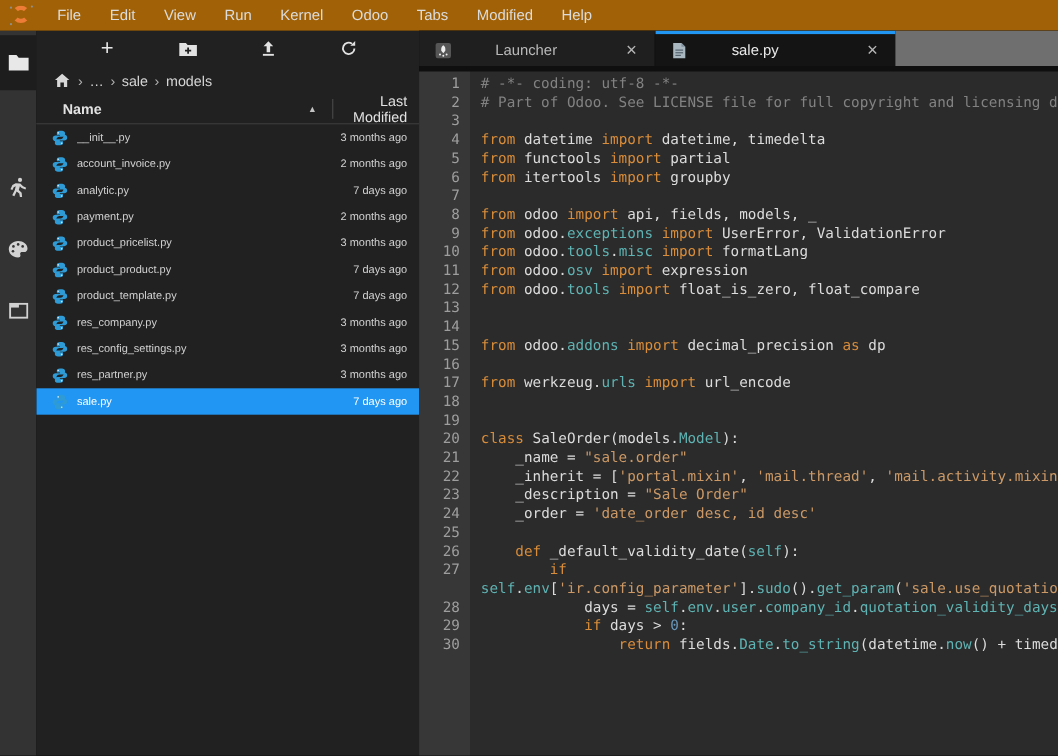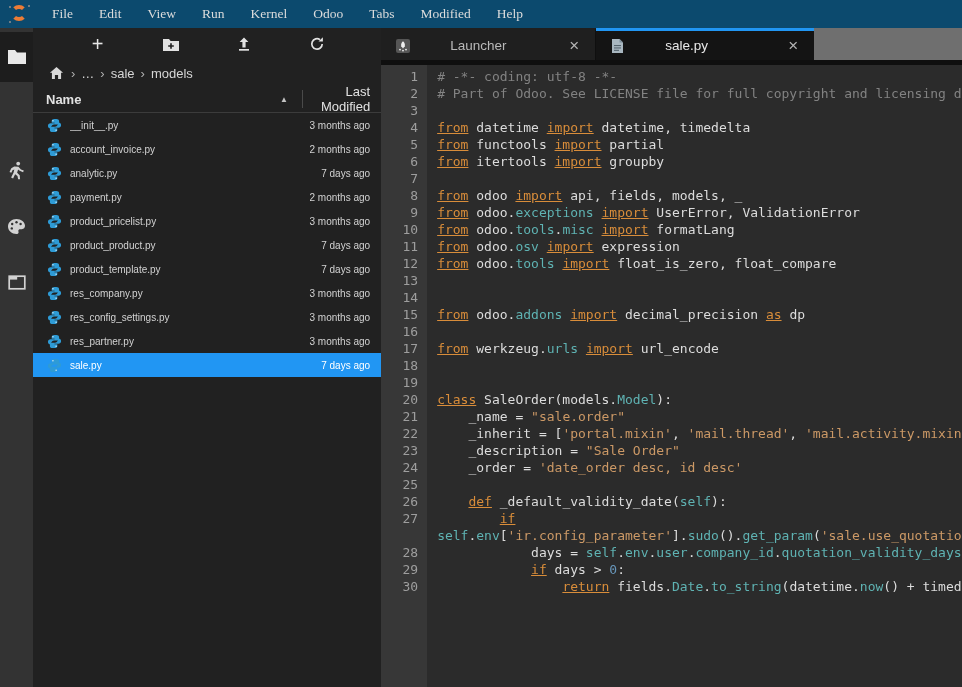--- a/index.html
+++ b/index.html
@@ -1,20 +1,20 @@
 <!DOCTYPE html>
 <html><head>
 <meta charset="utf-8">
 <style>
   * { margin:0; padding:0; box-sizing:border-box; }
   html,body { width:962px; height:687px; overflow:hidden; background:#111;
               font-family:"Liberation Sans","DejaVu Sans",sans-serif; }
 
   
-  .menubar { height:28px; background:#0c4a6e; display:flex; align-items:center;font-family:Liberation Serif, serif; }
+  .menubar { height:28px; background:#a16207; display:flex; align-items:center; }
   .logo { position:relative; width:18px; height:18px; margin:0 10px 0 11px; }
   .logo .ring { width:16px; height:16px; border-radius:50%; border:4px solid #ec7c36;
                 border-left-color:transparent; border-right-color:transparent; }
   .logo .dot { position:absolute; width:2px; height:2px; background:#8f8f8f; border-radius:50%; }
   .logo .d1 { top:0; right:-1px; } .logo .d2 { bottom:0; left:-2px; } .logo .d3 { top:1px; left:-2px; }
   .menu-item { color:#dcdcdc; font-size:13.5px; padding:0 13px; line-height:28px; cursor:default; }
 
   
   .main { display:flex; height:659px; }
   .activitybar { width:33px; background:#333333; display:flex; flex-direction:column; align-items:center; }
@@ -23,21 +23,21 @@
   .act-item.first-gap { margin-top:66px; }
   .act-item.gap { margin-top:12px; }
 
   .filepanel { width:407px; background:#212121; display:flex; flex-direction:column; }
   .fb-toolbar { height:32px; display:flex; align-items:center; justify-content:space-around; padding:0 28px; }
   .fb-btn { width:28px; height:24px; display:flex; align-items:center; justify-content:center; }
   .fb-breadcrumb { height:26px; display:flex; align-items:center; padding-left:14px; color:#cfcfcf; font-size:13px; }
   .crumb-sep { color:#b0b0b0; margin:0 6px; font-size:13px; }
   .crumb { color:#d6d6d6; }
   .fb-header { height:27px; display:flex; align-items:center; border-bottom:1px solid #3c3c3c; color:#e2e2e2; font-size:13px; position:relative; }
-  .col-name { flex:0 0 269px; padding-left:13px; font-weight:bold; display:flex; align-items:center; }
+  .col-name { flex:0 0 269px; padding-left:24px; font-weight:bold; display:flex; align-items:center; }
   .sort-arrow { margin-left:auto; margin-right:14px; font-size:8px; color:#c4c4c4; }
   .col-divider { width:1px; height:18px; background:#4a4a4a; }
   .col-modified { flex:1; text-align:right; padding-right:11px;margin-left:18px; }
   .fb-rows { flex:1; overflow:hidden; }
   .file-row { height:24px; display:flex; align-items:center; font-size:10px; color:#d2d2d2; }
   .file-row.selected { background:#2196f3; color:#ffffff; }
   .file-icon { width:15px; height:15px; margin:0 8px 0 14px; flex:none; }
   .file-name { flex:1; white-space:nowrap; overflow:hidden; }
   .file-date { padding-right:11px; white-space:nowrap; }
 
@@ -55,21 +55,21 @@
 
   .editor-body { flex:1; display:flex; min-height:0; }
   .code-scroll { flex:1; background:linear-gradient(to right,#373737 0,#373737 46px,#2b2b2b 46px);
                  padding-top:3px; overflow:hidden; }
   .line { display:flex; min-height:17px; }
   .ln { flex:0 0 46px; text-align:right; padding-right:9px; color:#9e9e9e;
         font:13px/17px "DejaVu Sans Mono","Liberation Mono",monospace; }
   .ct { flex:1; padding-left:10px; padding-right:4px; color:#dcdcdc;
         font:13px/17px "DejaVu Sans Mono","Liberation Mono",monospace;
         white-space:pre-wrap; overflow-wrap:break-word; }
-  .tk-k { color:#d98d3a;text-decoration:underline; } .tk-s { color:#cc9966; } .tk-p { color:#5fb3b3;text-align:right; }
+  .tk-k { color:#d98d3a; } .tk-s { color:#cc9966; } .tk-p { color:#5fb3b3;text-align:right; }
   .tk-n { color:#6897bb; } .tk-c { color:#828282; } .tk-d { color:#dcdcdc; }
 
   svg { display:block; }
 </style>
 </head>
 <body>
 
 <div class="menubar">
   <div class="logo">
     <div class="ring"></div>

